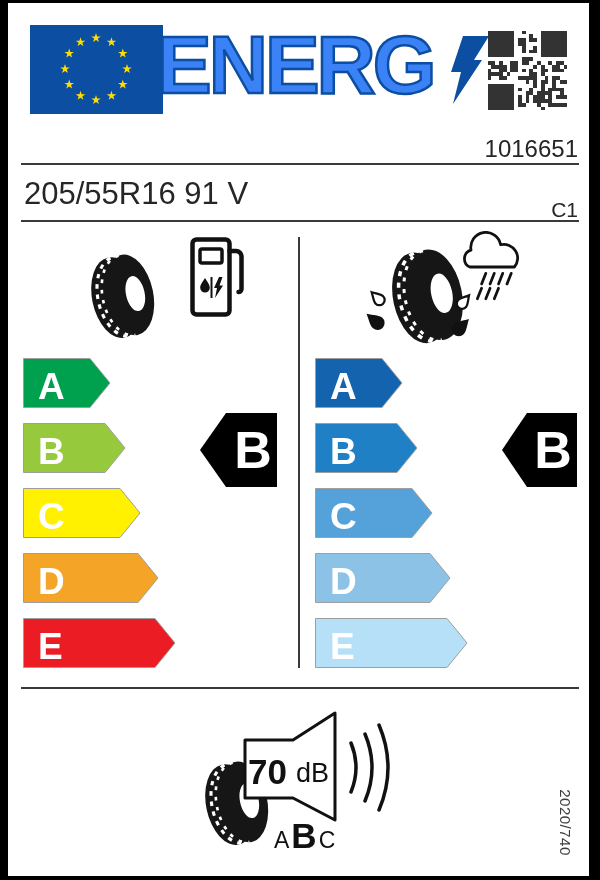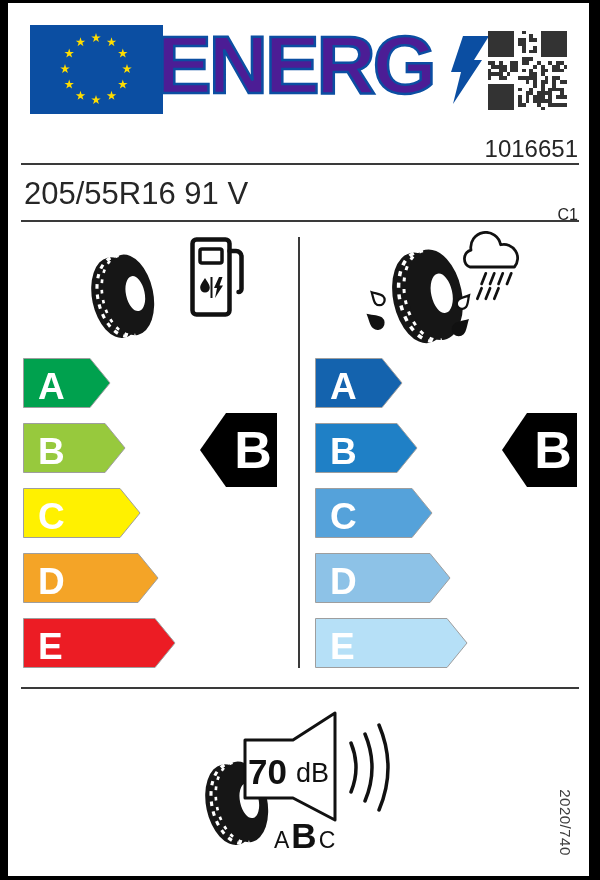--- a/index.html
+++ b/index.html
@@ -14,31 +14,31 @@
   .f-top   { left:0; top:0; width:600px; height:3px; }
   .f-bot   { left:0; top:876px; width:600px; height:4px; }
 
   .abs { position:absolute; }
 
   
   .flag { left:30px; top:25px; }
   .energ {
     left:157px; top:22px; height:86px; line-height:86px;
     font-size:82px; font-weight:700; letter-spacing:-3px;
-    color:#4c1d95; -webkit-text-stroke:2.5px #0B4EA2; white-space:nowrap;
+    color:#3b82f6; -webkit-text-stroke:2.5px #0B4EA2; white-space:nowrap;
   }
   .bolt { left:449px; top:36px; }
   .qr { left:480px; top:23px; }
   .qr rect { fill:#333; }
 
   
   .brand { left:24px; top:132px; font-size:26px; font-weight:700; }
   .artnum { right:22px; top:135px; font-size:24px; color:#262626; }
   .dims { left:24px; top:176px; font-size:31px; color:#262626; }
-  .tclass { right:22px; top:206px; font-size:16px; color:#262626; }
+  .tclass { right:22px; top:198px; font-size:21px; color:#262626; }
   .hline { background:#3a3a3a; height:2px; left:21px; width:558px; }
   .l1 { top:163px; } .l2 { top:220px; } .l3 { top:687px; }
   .vline { background:#3a3a3a; width:2px; left:298px; top:237px; height:431px; }
 
   
   .bar { position:absolute; overflow:visible; }
   .bar polygon { stroke:#9e9e9e; stroke-width:1; }
   .bar-letter { font:700 37px "Liberation Sans", sans-serif; fill:#fff; }
   .pointer { position:absolute; overflow:visible; }
   .pointer text { font:700 52px "Liberation Sans", sans-serif; fill:#fff; text-anchor:middle; }

